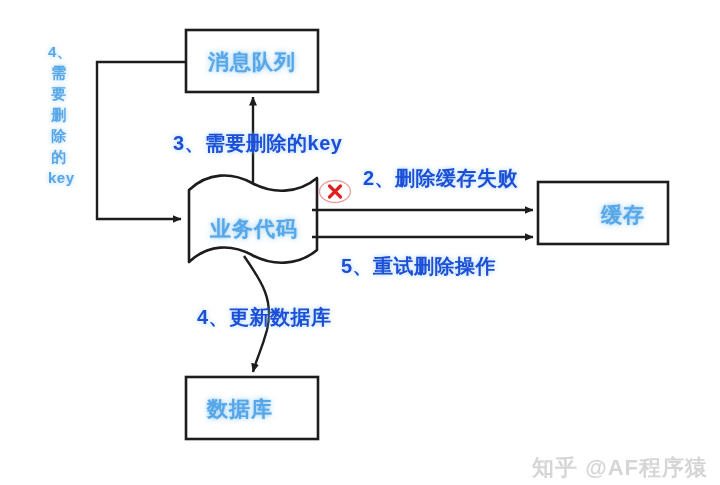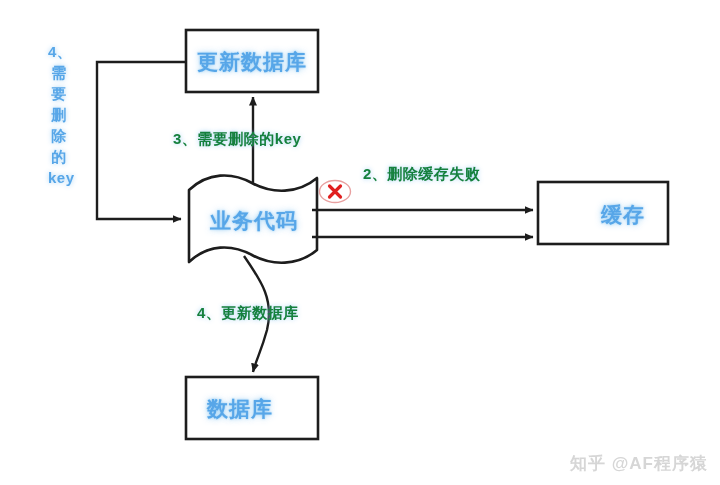--- a/index.html
+++ b/index.html
@@ -29,23 +29,23 @@
     color: #57a6e8;
     font-weight: bold;
     font-size: 21px;
     letter-spacing: 1px;
     text-shadow: 0 0 6px rgba(137,199,242,0.85), 0 0 2px rgba(150,205,245,0.9);
     white-space: nowrap;
     text-align: center;
   }
   .edge-label {
     position: absolute;
-    color: #15803d;
+    color: #1d4ed8;
     font-weight: bold;
-    font-size: 15px;
+    font-size: 20px;
     letter-spacing: 0.5px;
     text-shadow: 0 0 5px rgba(150,205,245,0.85);
     white-space: nowrap;
   }
   .edge-label-vertical {
     position: absolute;
     color: #57a6e8;
     font-weight: bold;
     font-size: 15px;
     letter-spacing: 0.5px;
@@ -53,23 +53,23 @@
     width: 22px;
     text-align: center;
     line-height: 21px;
   }
   .edge-label-vertical span {
     display: block;
   }
   #watermark {
     position: absolute;
     right: 12px;
-    bottom: 10px;
+    bottom: 2px;
     color: #d6d6d6;
-    font-size: 17px;
+    font-size: 22px;
     font-weight: bold;
     letter-spacing: 1px;
     white-space: nowrap;
   }
   #fail-badge {
     position: absolute;
     left: 318px;
     top: 179px;
     width: 34px;
     height: 25px;
@@ -105,32 +105,33 @@
 
     <path d="M186,62 L97,62 L97,219 L181,219" fill="none" stroke="#1d1d1d" stroke-width="2.4" marker-end="url(#arrowhead)"></path>
 
     <line x1="312" y1="210" x2="533" y2="210" stroke="#1d1d1d" stroke-width="2.4" marker-end="url(#arrowhead)"></line>
 
     <line x1="312" y1="237" x2="533" y2="237" stroke="#1d1d1d" stroke-width="2.4" marker-end="url(#arrowhead)"></line>
 
     <path d="M244,256 C 262,282 274,300 267,330 C 261,352 256,360 253,372" fill="none" stroke="#1d1d1d" stroke-width="2.4" marker-end="url(#arrowhead)"></path>
   </svg>
 
-  <div class="node-label" style="left:186px; top:48px; width:132px;">更新数据库</div>
+  <div class="node-label" style="left:186px; top:48px; width:132px;">消息队列</div>
 
-  <div class="node-label" style="left:188px; top:207px; width:132px;">业务代码</div>
+  <div class="node-label" style="left:188px; top:215px; width:132px;">业务代码</div>
 
   <div class="node-label" style="left:538px; top:201px; width:130px;margin-left:20px;">缓存</div>
 
   <div class="node-label" style="left:186px; top:395px; width:108px;">数据库</div>
 
   <div class="edge-label" style="left:173px; top:130px;">3、需要删除的key</div>
 
   <div class="edge-label" style="left:363px; top:165px;">2、删除缓存失败</div>
 
+  <div class="edge-label" style="left:341px; top:253px;">5、重试删除操作</div>
 
   <div class="edge-label" style="left:197px; top:304px;">4、更新数据库</div>
 
   <div class="edge-label-vertical" style="left:48px; top:41px;">
     <span>4、</span>
     <span>需</span>
     <span>要</span>
     <span>删</span>
     <span>除</span>
     <span>的</span>

